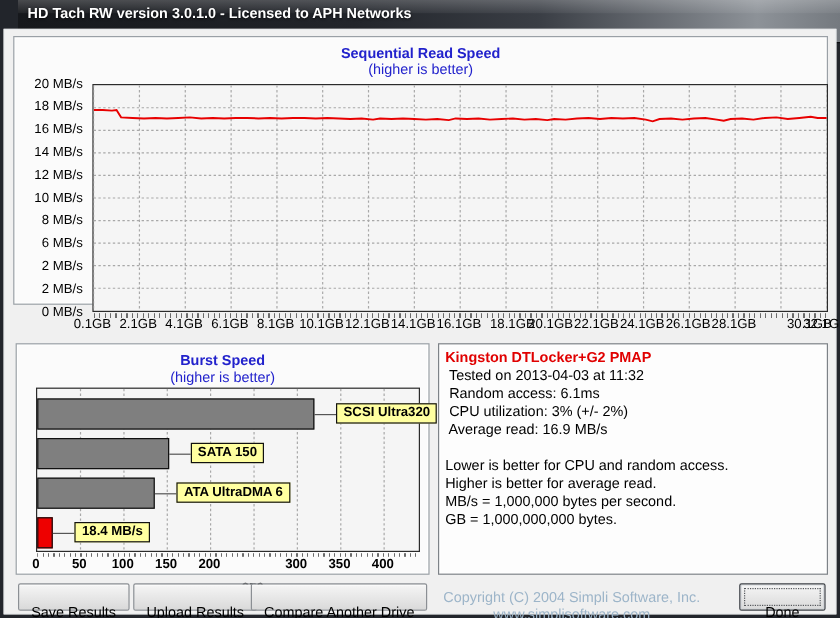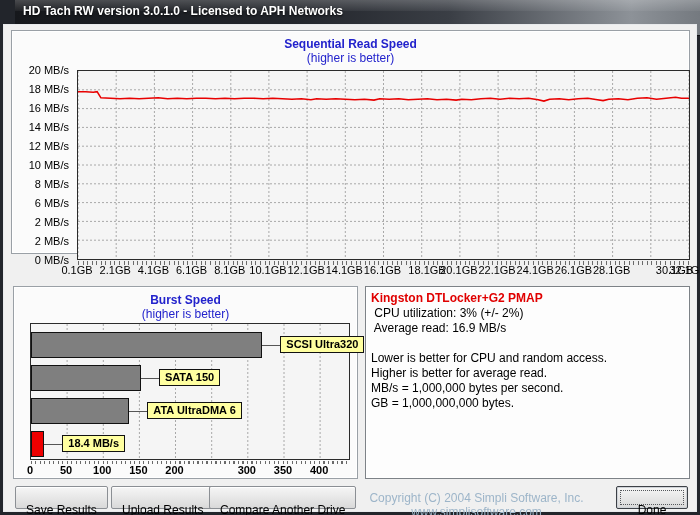--- a/index.html
+++ b/index.html
@@ -169,20 +169,22 @@
           <div class="burst-xtick" style="left: 179.682px; margin-top: 20px;">250</div>
           <div class="burst-xtick" style="left: 215.818px;">300</div>
           <div class="burst-xtick" style="left: 251.955px;">350</div>
           <div class="burst-xtick" style="left: 288.091px;">400</div>
         </div>
     </div>
 
     <div class="panel" id="info-panel">
       <div class="info-inner">
         <div class="info-title">Kingston DTLocker+G2 PMAP</div>
+        <div class="info-line"> Tested on 2013-04-03 at 11:32</div>
+        <div class="info-line"> Random access: 6.1ms</div>
         <div class="info-line"> CPU utilization: 3% (+/- 2%)</div>
         <div class="info-line"> Average read: 16.9 MB/s</div>
         <div class="info-line"></div>
         <div class="info-line">Lower is better for CPU and random access.</div>
         <div class="info-line">Higher is better for average read.</div>
         <div class="info-line">MB/s = 1,000,000 bytes per second.</div>
         <div class="info-line">GB = 1,000,000,000 bytes.</div>
       </div>
     </div>
 

